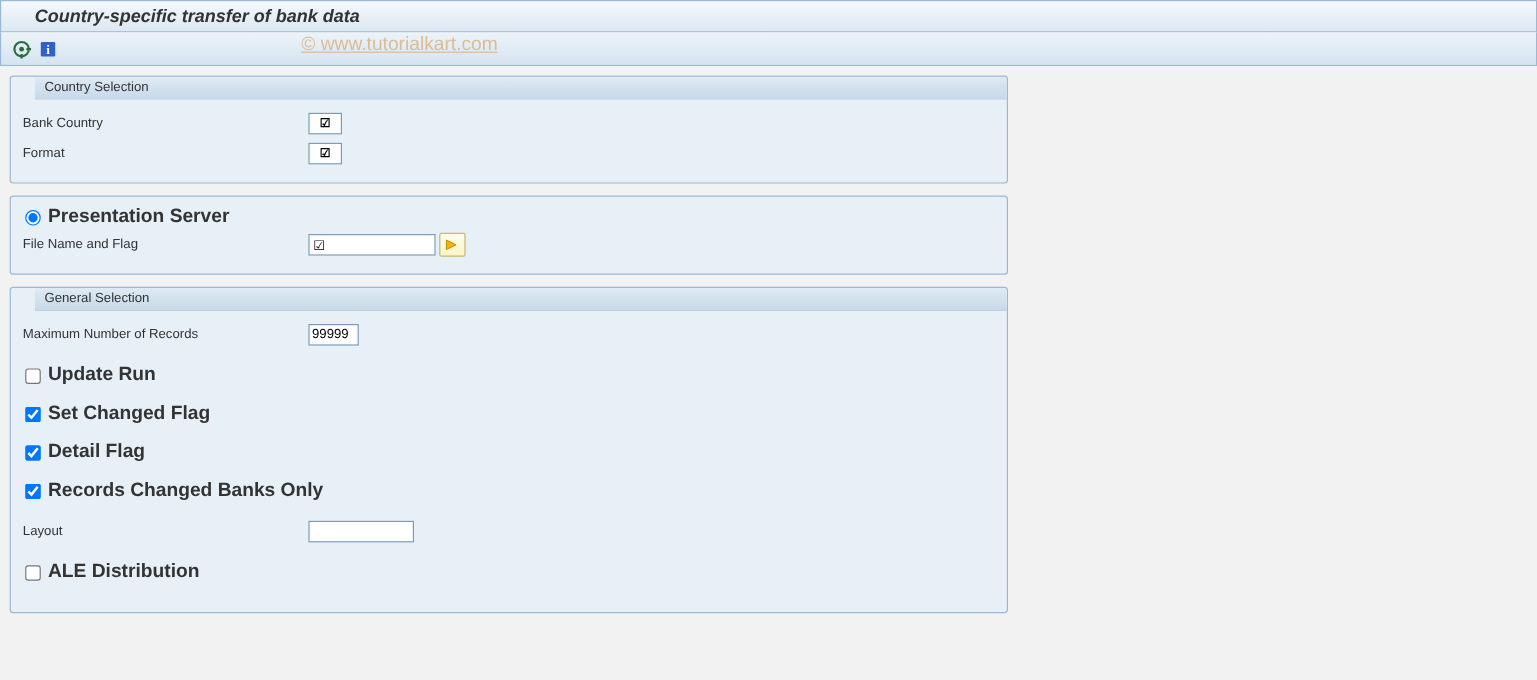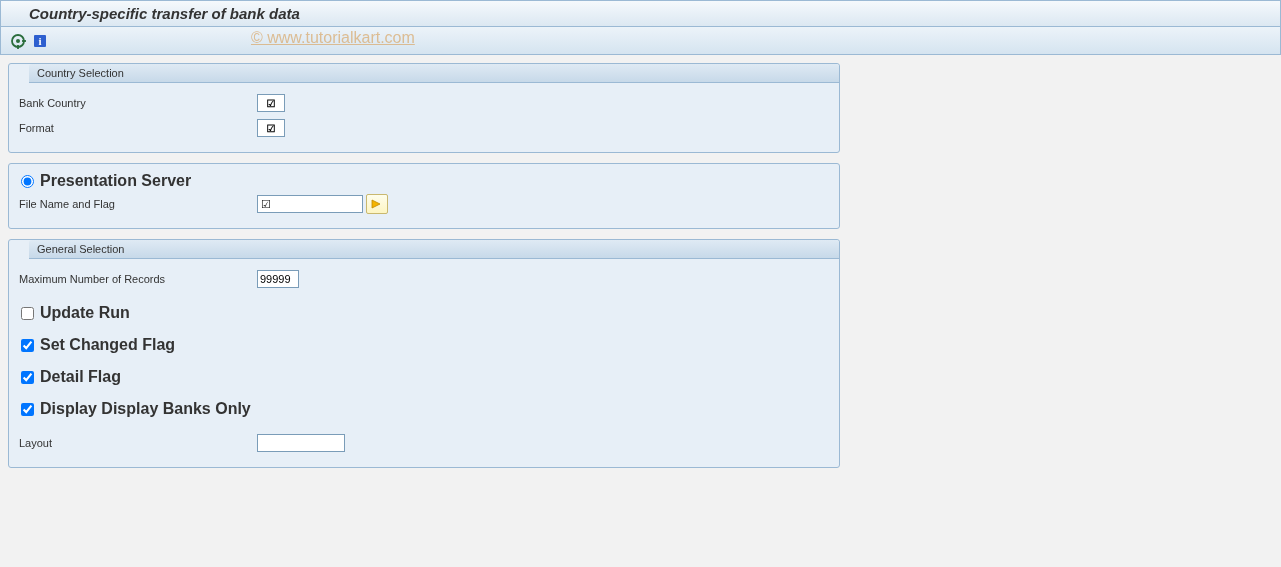--- a/index.html
+++ b/index.html
@@ -229,22 +229,26 @@
       <div class="check-row">
         <input type="checkbox" checked="" style="">
         <span class="field-label-check">Set Changed Flag</span>
       </div>
       <div class="check-row">
         <input type="checkbox" checked="" style="">
         <span class="field-label-check">Detail Flag</span>
       </div>
       <div class="check-row">
         <input type="checkbox" checked="" style="">
-        <span class="field-label-check">Display Display Banks Only</span>
+        <span class="field-label-check">Records Changed Banks Only</span>
       </div>
       <div class="field-row">
         <span class="field-label">Layout</span>
         <input class="input-box input-layout" value="" style="">
       </div>
+      <div class="check-row">
+        <input type="checkbox" style="">
+        <span class="field-label-check">ALE Distribution</span>
+      </div>
     </div>
   </div>
 
 </div>
 
 </body></html>

